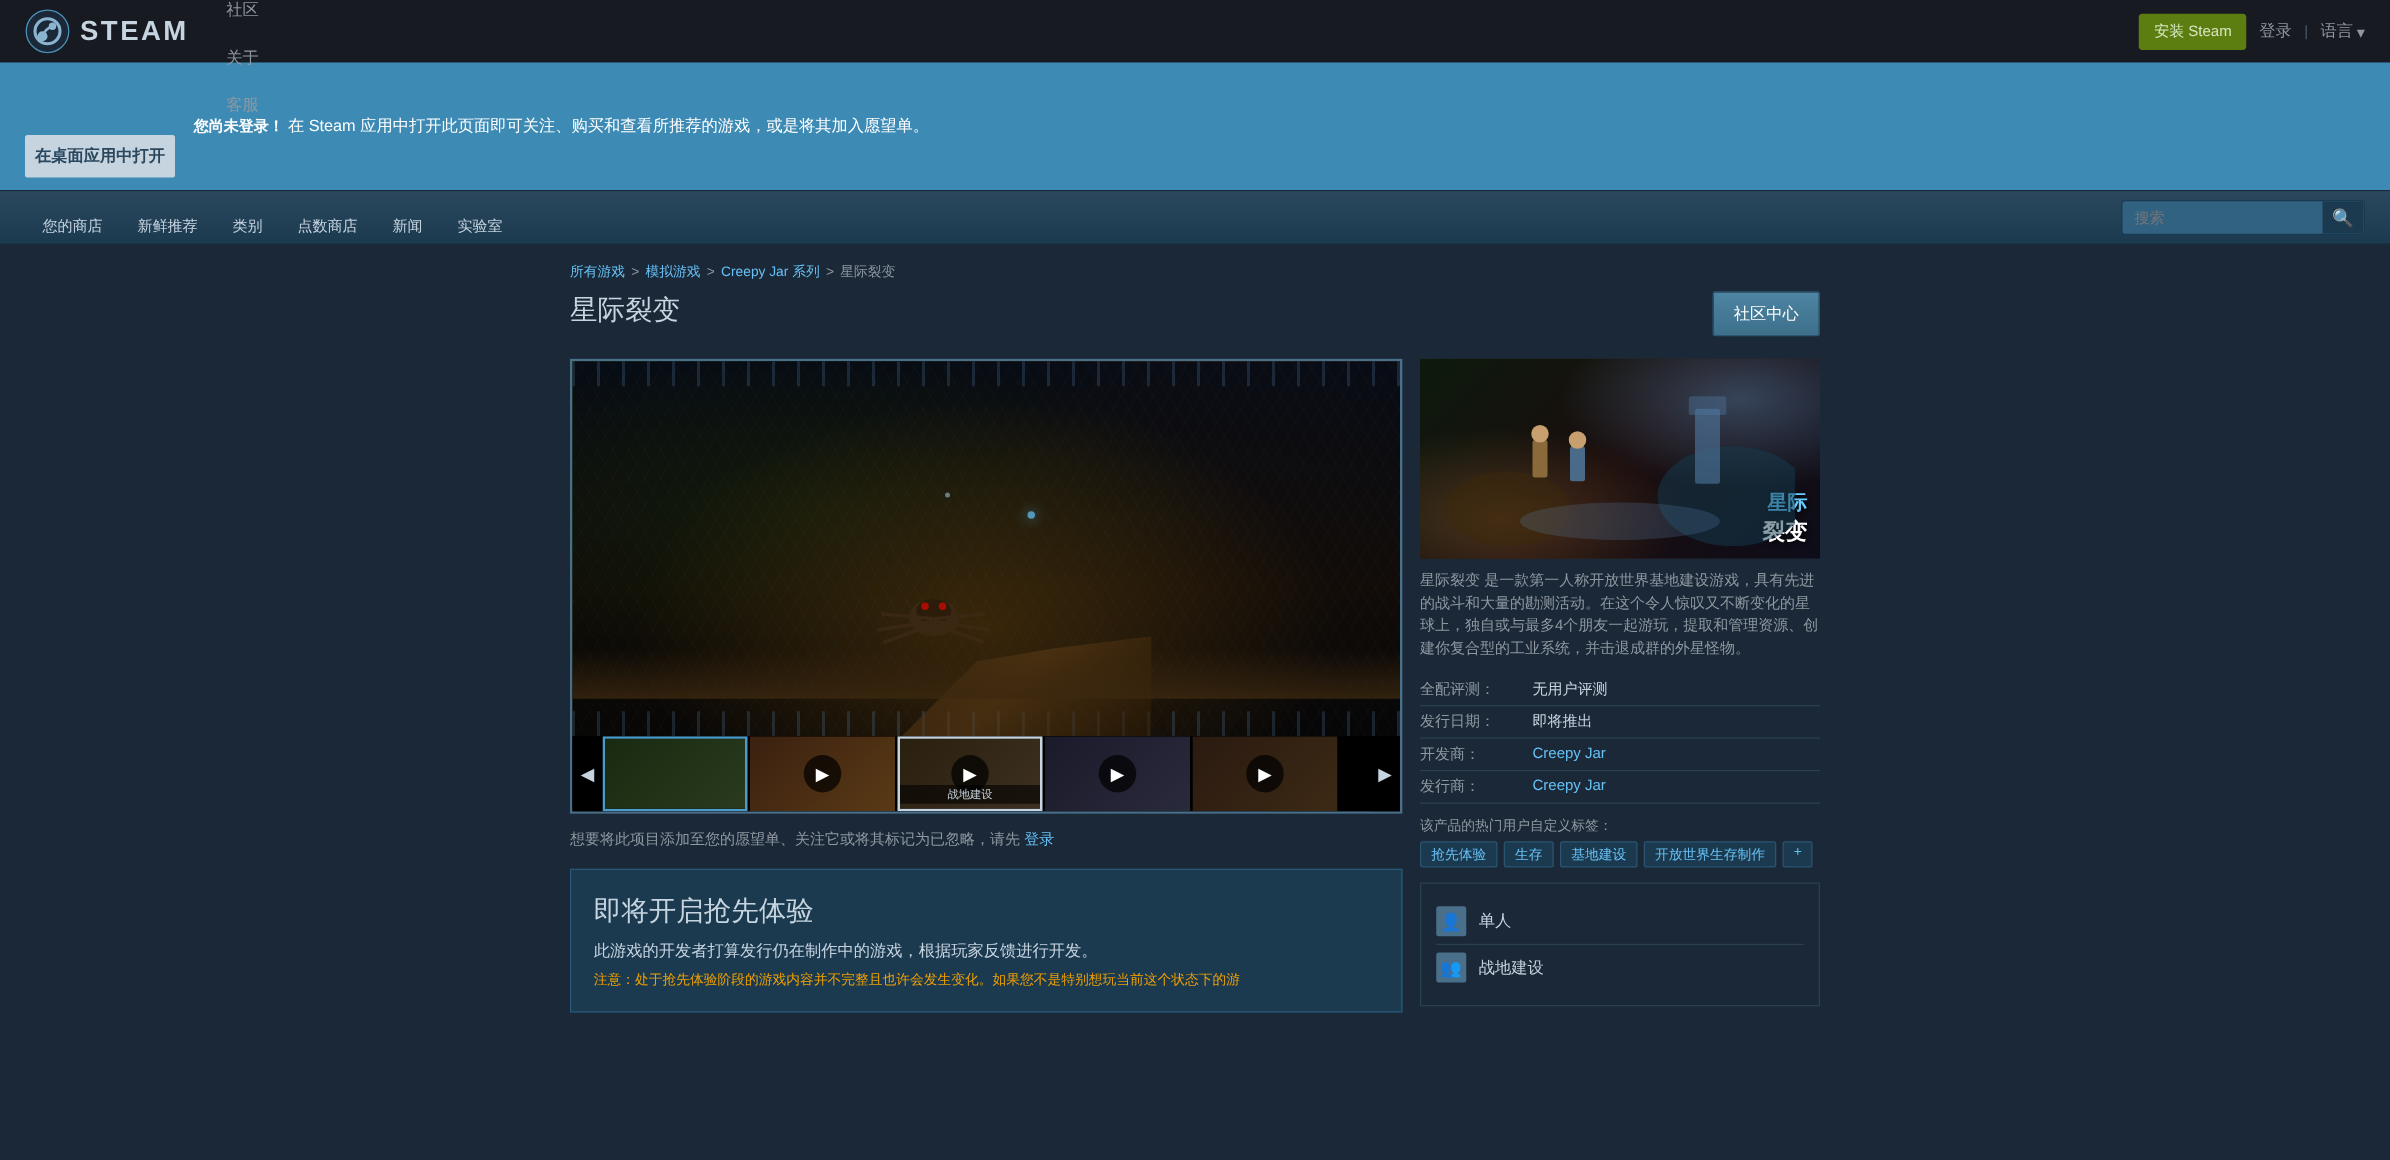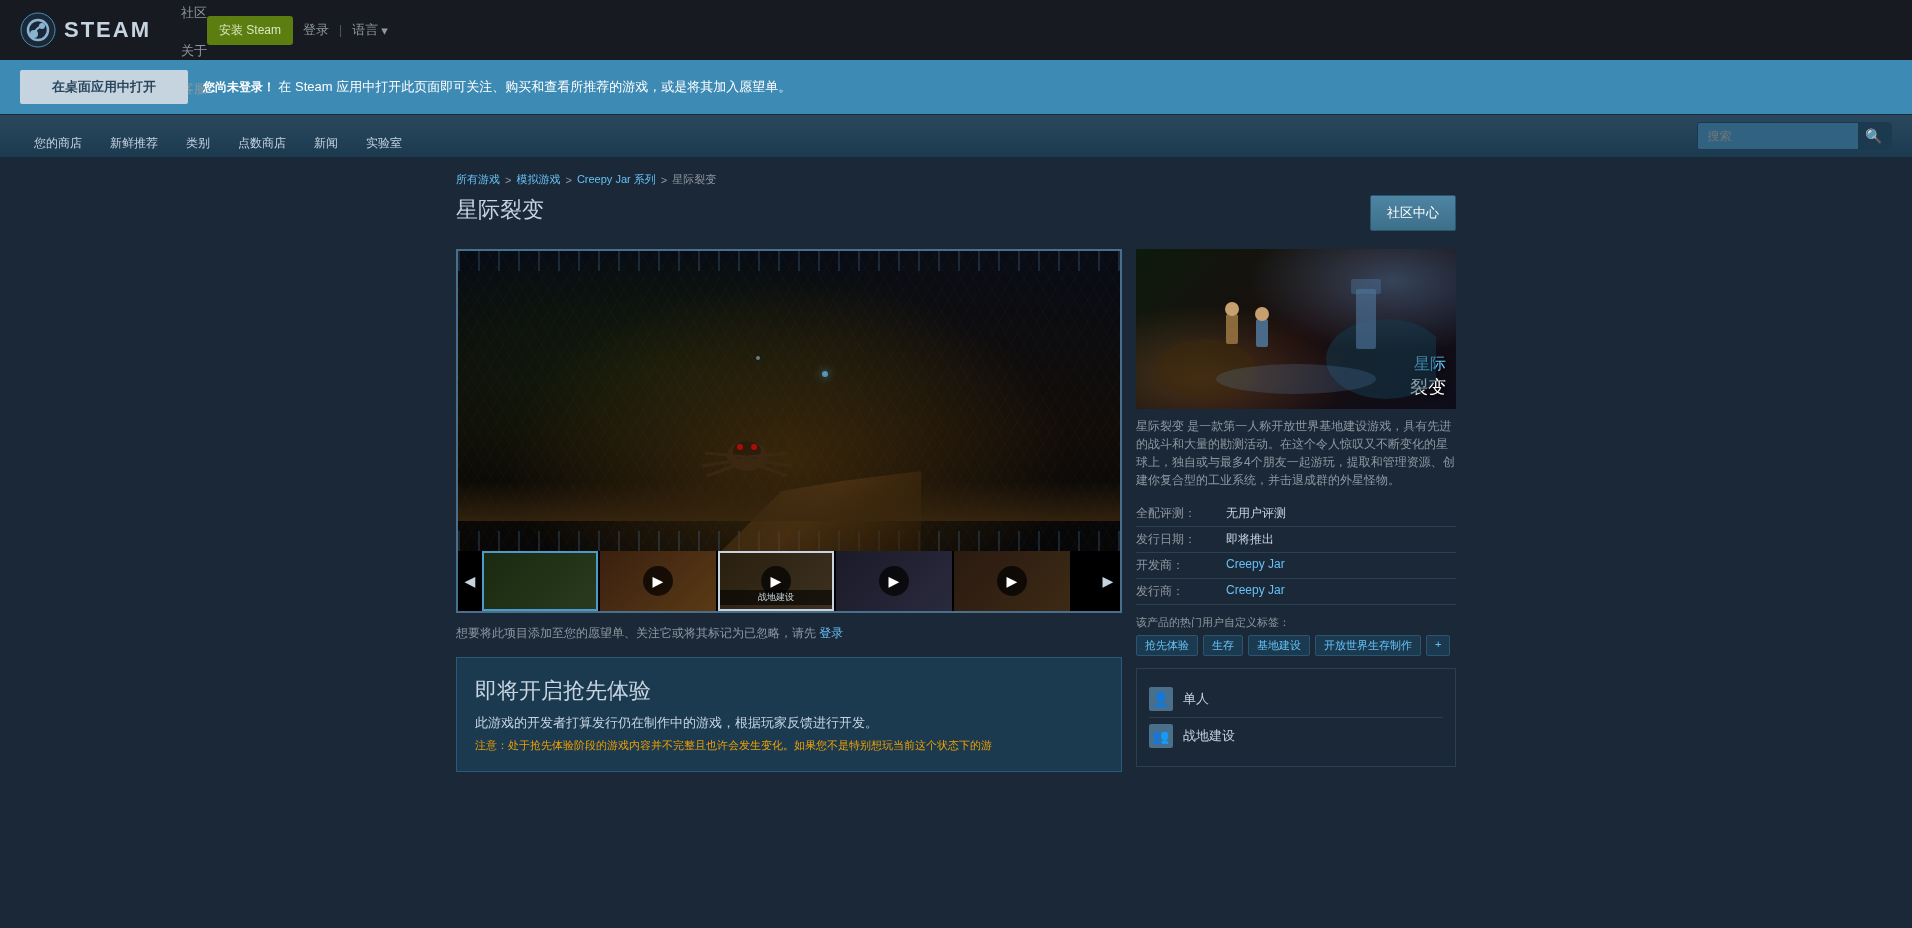--- a/index.html
+++ b/index.html
@@ -9,23 +9,23 @@
       color: #c6d4df;
       font-size: 12px;
       min-width: 1912px;
     }
 
     
     .top-bar {
       background: #171a21;
       display: flex;
       align-items: center;
-      justify-content: flex-start;
+      justify-content: space-between;
       padding: 0 20px;
-      height: 60px;
+      height: 50px;
     }
     .top-bar-left {
       display: flex;
       align-items: center;
       gap: 30px;
     }
     .steam-logo {
       display: flex;
       align-items: center;
       gap: 8px;
@@ -99,27 +99,28 @@
       display: flex;
       align-items: center;
       gap: 15px;
       border-bottom: 1px solid #1b2838;
       background: #3d8bb5;
     }
     .open-app-btn {
       background: #c6d4df;
       color: #2a475e;
       border: none;
-      padding: 8px 32px;
+      padding: 8px 8px;
       font-size: 13px;
       cursor: pointer;
       border-radius: 2px;
       white-space: nowrap;
       font-weight: bold;
       flex-shrink: 0;
+      margin-top: 48px;
     }
     .notif-text {
       color: #fff;
       font-size: 13px;
     }
     .notif-title {
       font-weight: bold;
       color: #fff;
     }
 
@@ -367,21 +368,21 @@
       align-items: center;
       justify-content: center;
       margin-bottom: 8px;
     }
     .capsule-title-overlay {
       position: absolute;
       bottom: 10px;
       right: 10px;
       font-size: 20px;
       color: #fff;
-      font-weight: normal;
+      font-weight: bold;
       text-shadow: 2px 2px 4px rgba(0,0,0,0.8);
       text-align: right;
     }
     .capsule-bg {
       position: absolute;
       width: 100%;
       height: 100%;
       background: 
         radial-gradient(ellipse at 80% 20%, rgba(100,150,200,0.4) 0%, transparent 40%),
         radial-gradient(ellipse at 20% 80%, rgba(150,100,50,0.4) 0%, transparent 40%),

